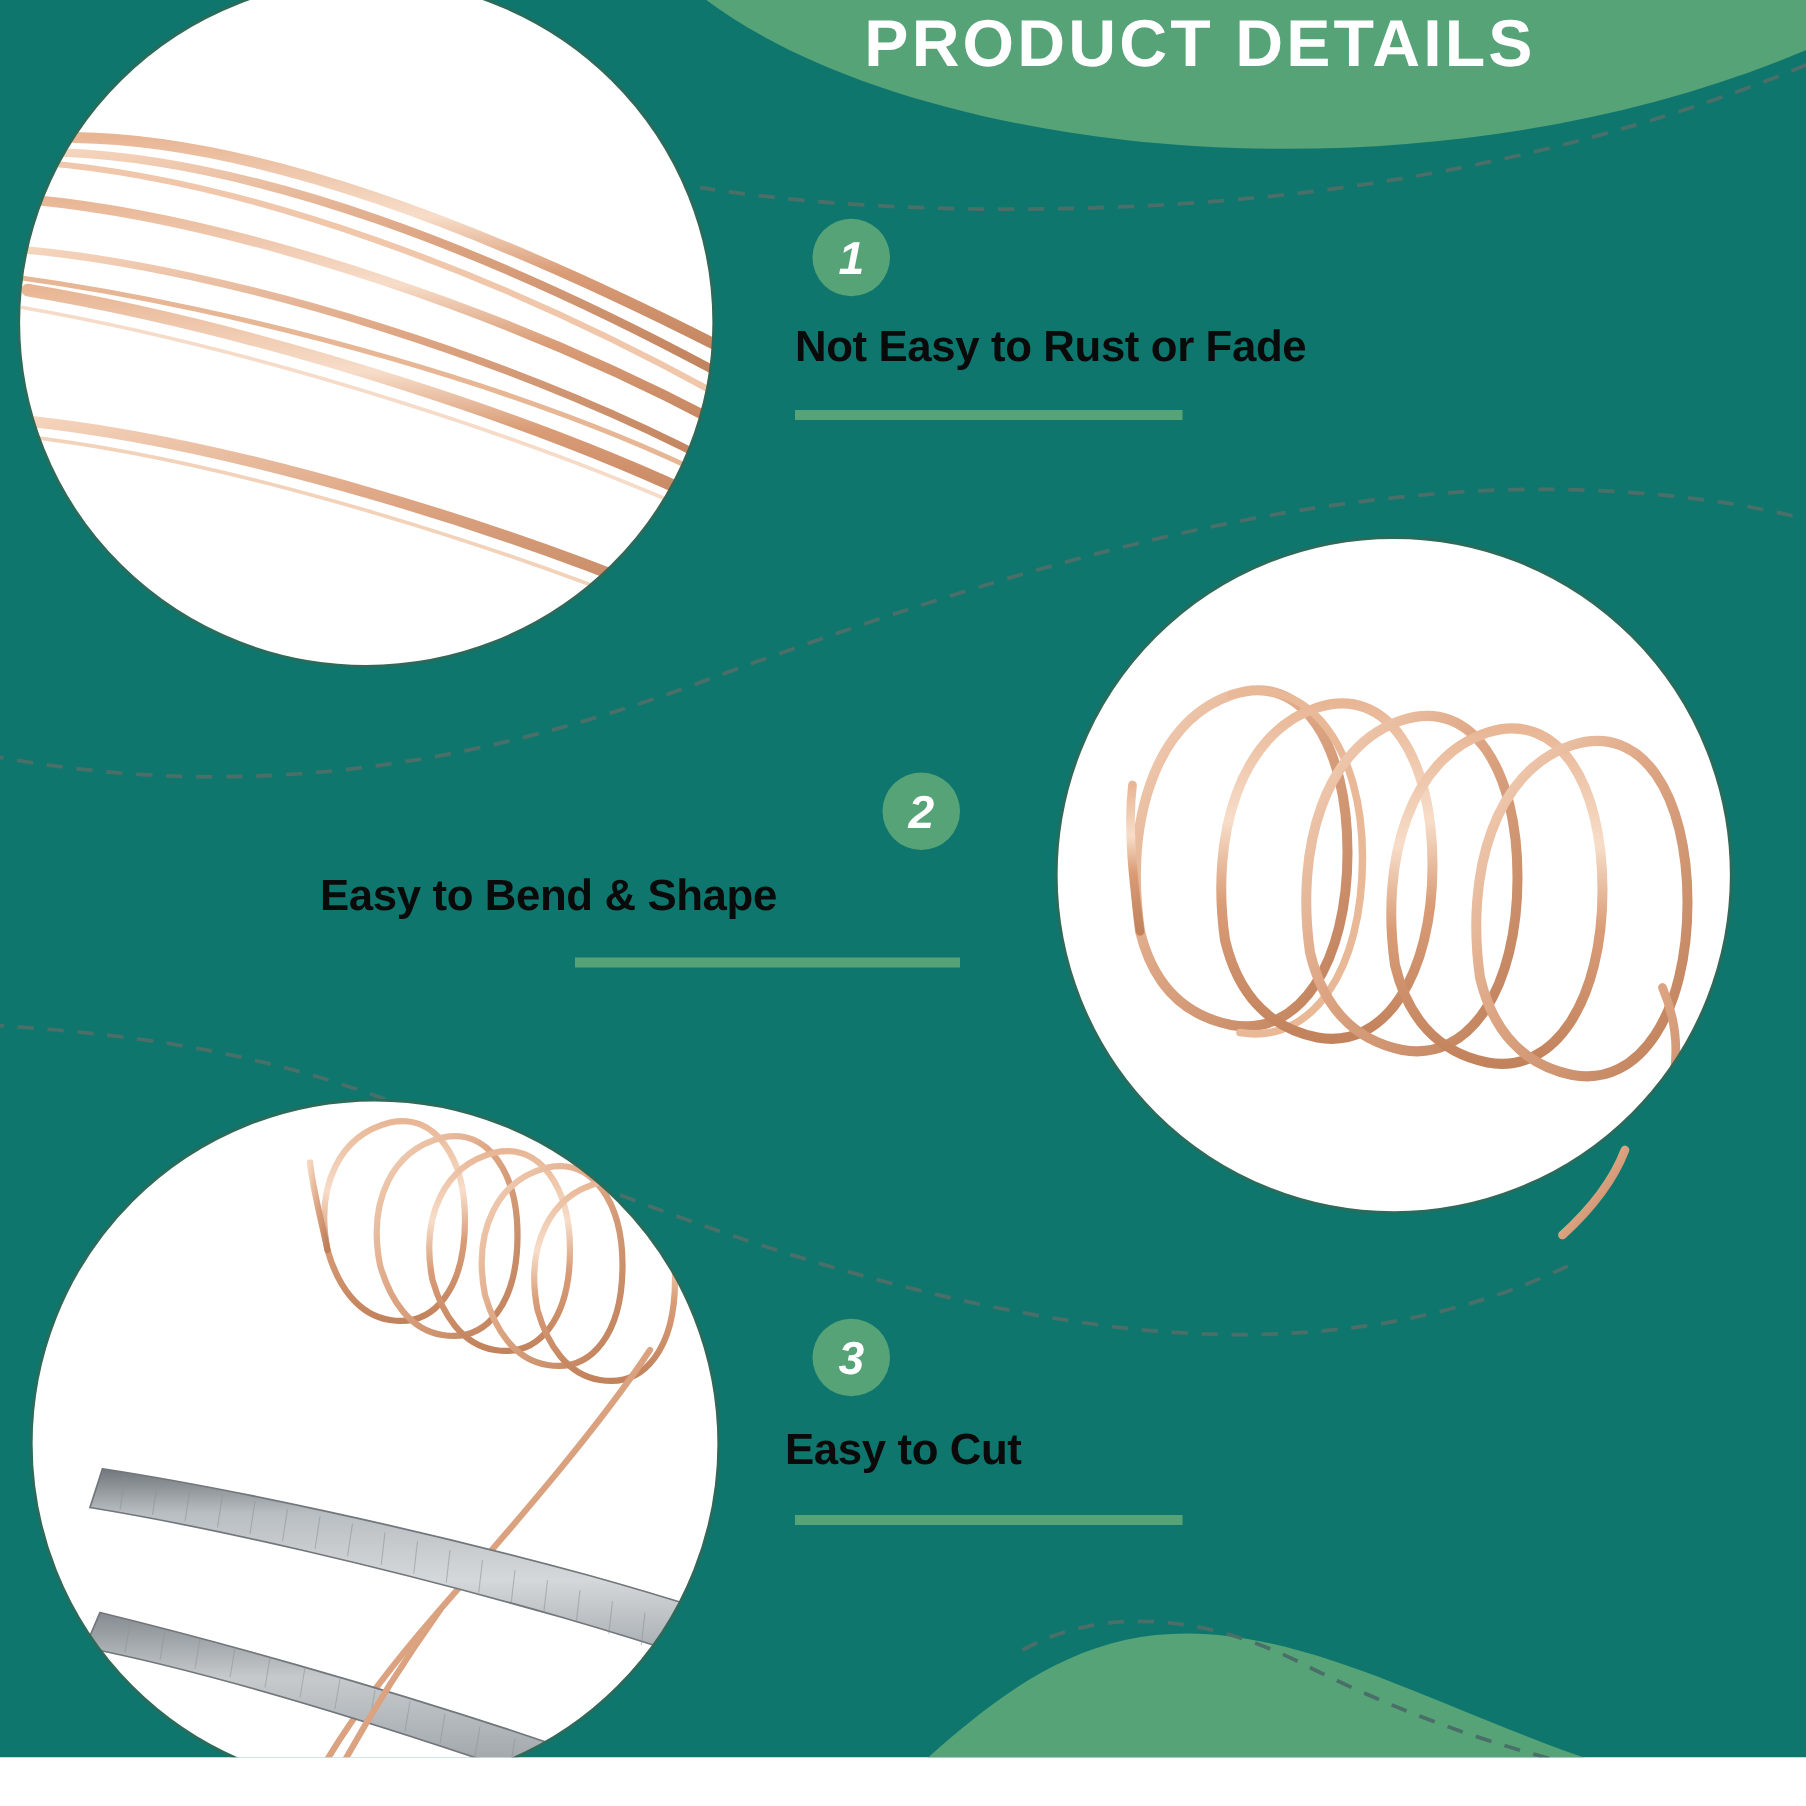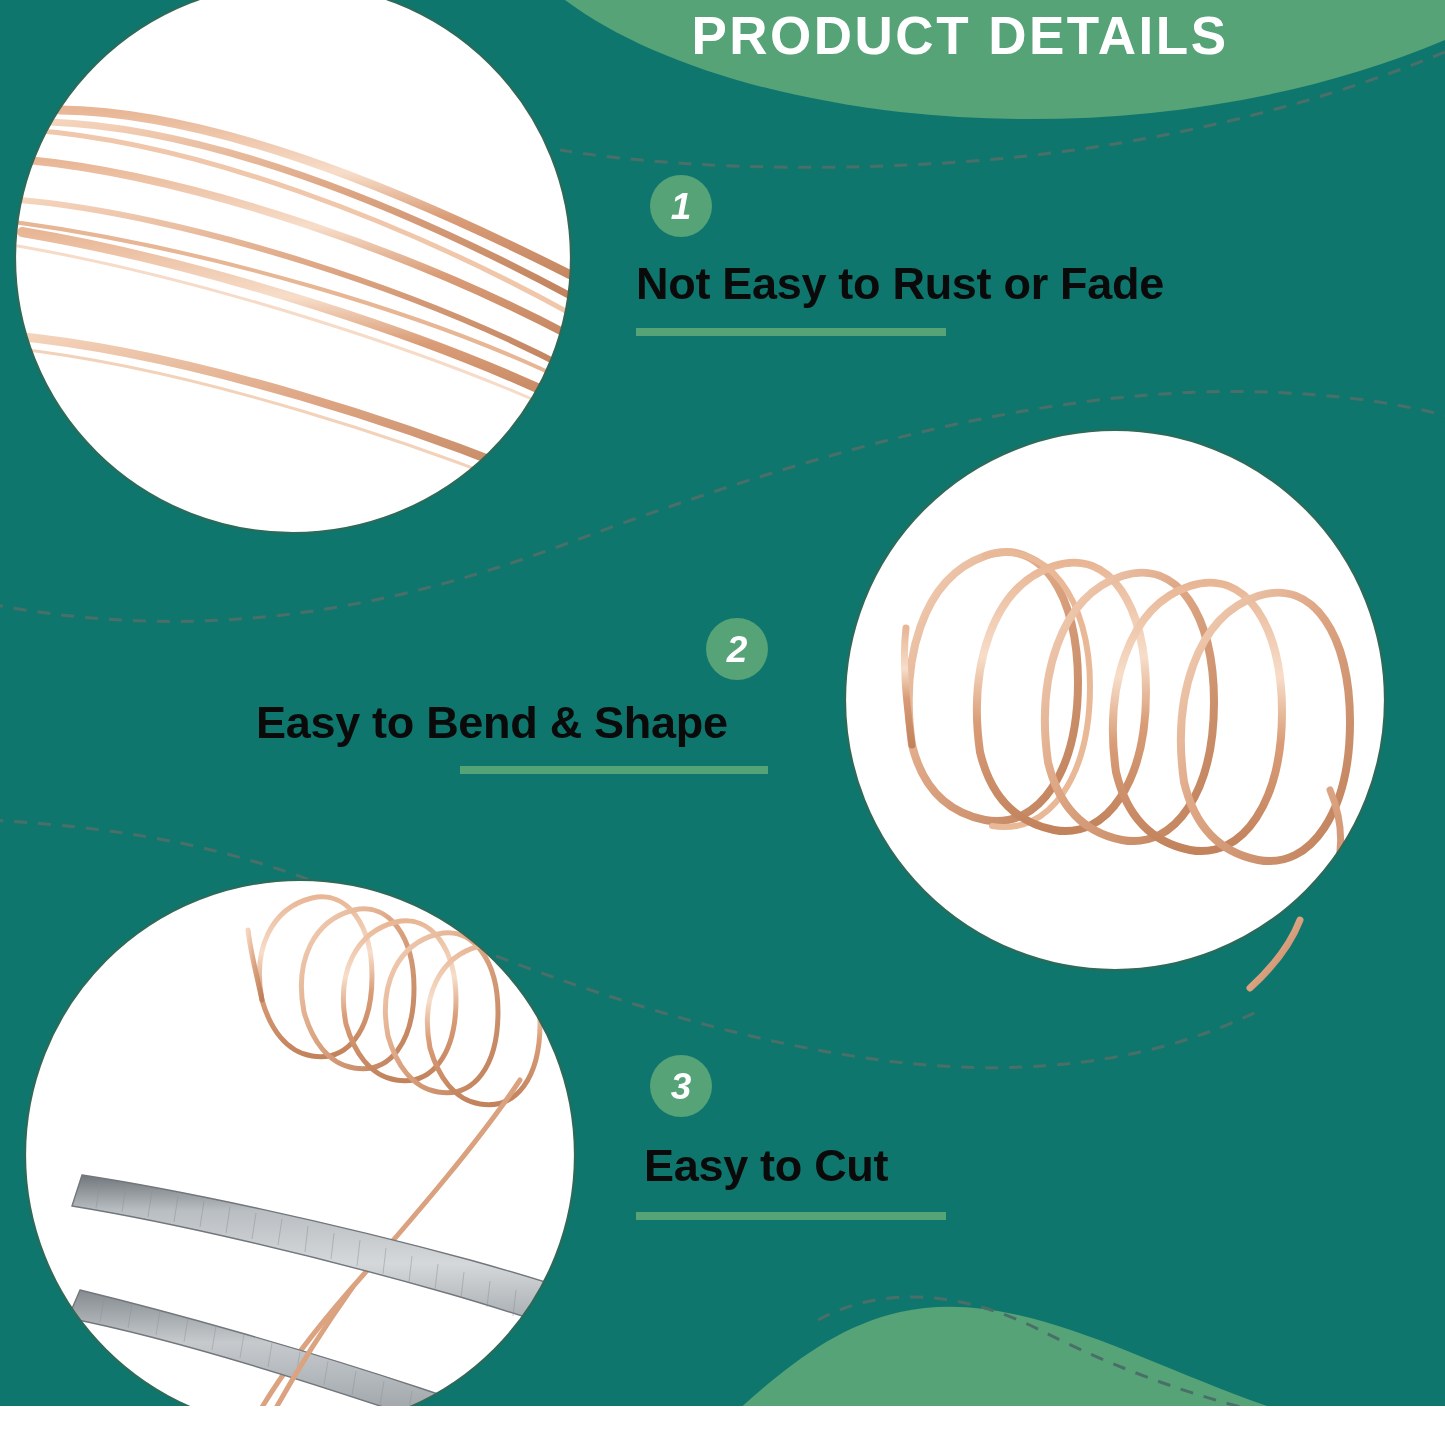--- a/index.html
+++ b/index.html
@@ -51,41 +51,41 @@
     font-weight: bold;
     font-style: italic;
     display: flex;
     align-items: center;
     justify-content: center;
     line-height: 1;
   }
   .feat-title {
     position: absolute;
     color: #0a0a0a;
-    font-size: 45px;
+    font-size: 35px;
     font-weight: bold;
     white-space: nowrap;
     letter-spacing: -0.3px;
   }
   .underline {
     position: absolute;
     height: 8px;
     background: #56a378;
   }
   
   #feature-1 .badge { left: 650px; top: 175px; }
   #feature-1 .feat-title { left: 636px; top: 258px; }
   #feature-1 .underline { left: 636px; top: 328px; width: 310px; }
   
   #feature-2 .badge { left: 706px; top: 618px; }
   #feature-2 .feat-title { left: 256px; top: 697px; }
   #feature-2 .underline { left: 460px; top: 766px; width: 308px; }
   
   #feature-3 .badge { left: 650px; top: 1055px; }
-  #feature-3 .feat-title { left: 644px; top: 1140px; }
+  #feature-3 .feat-title { left: 628px; top: 1140px; }
   #feature-3 .underline { left: 636px; top: 1212px; width: 310px; }
 </style>
 </head>
 <body>
 
 <div id="page">
 
   <svg class="layer" viewBox="0 0 1445 1445" width="1445" height="1445">
     <defs>
       <clipPath id="clip-photo-1">

